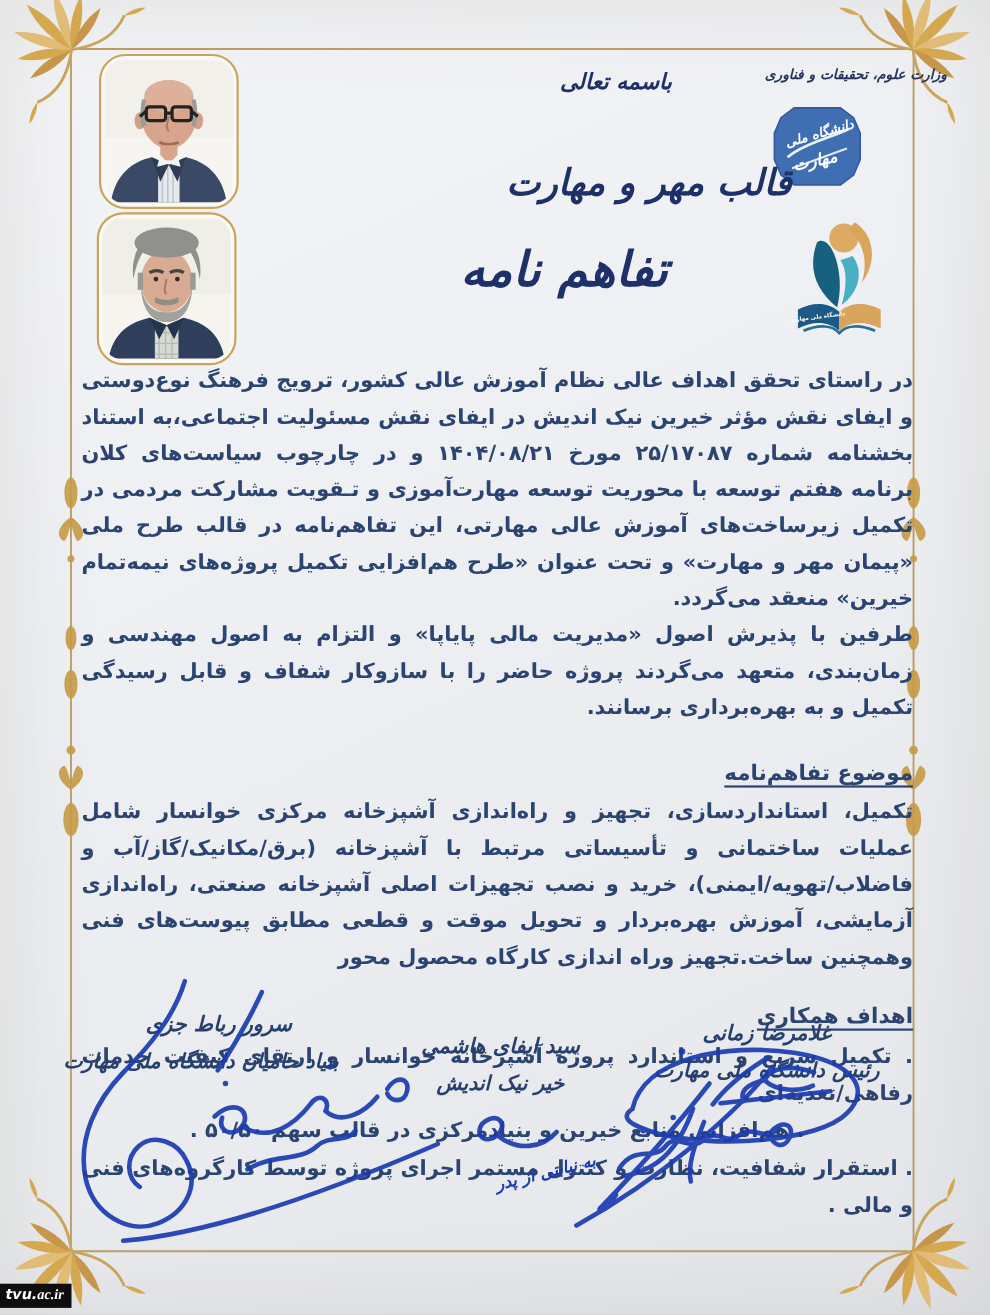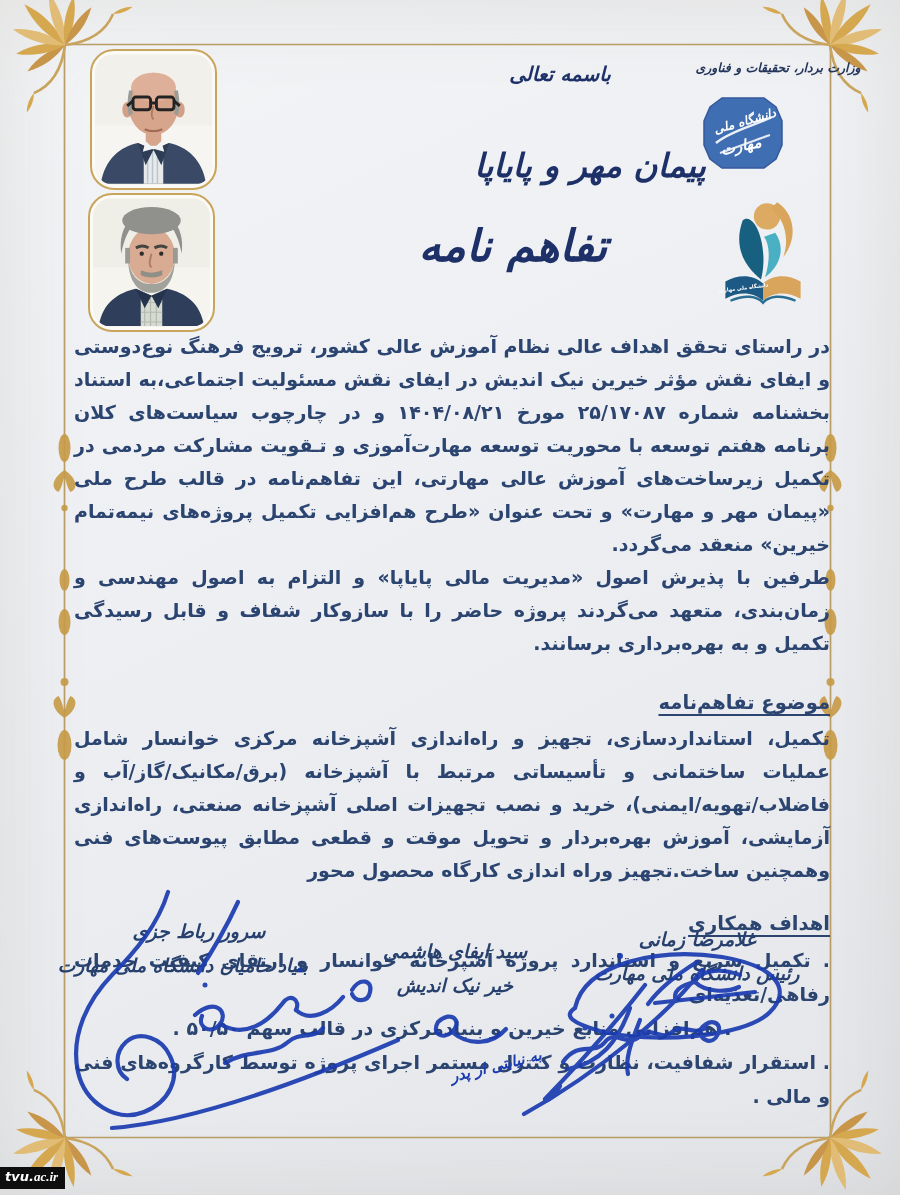--- a/index.html
+++ b/index.html
@@ -112,21 +112,21 @@
       </g>
 
     <g transform="translate(64.5,430)">
         <use href="#sdeco"></use>
       </g>
     <g transform="translate(830.5,430)">
         <use href="#sdeco"></use>
       </g>
   </svg>
 
-  <div class="abs ministry">وزارت بردار، تحقیقات و فناوری</div>
+  <div class="abs ministry">وزارت علوم، تحقیقات و فناوری</div>
 
   <svg class="abs logo-tile" viewBox="0 0 86 76">
     <polygon points="22,3 64,3 76,12 82,26 82,50 76,64 64,73 22,73 10,64 4,50 4,26 10,12" fill="#3f6eb2" stroke="#35599c" stroke-width="1.5"></polygon>
     <path d="M16,48 C30,36 56,30 72,22" stroke="#ffffff" stroke-width="2.4" fill="none" opacity="0.9"></path>
     <path d="M20,58 C38,52 58,44 70,40" stroke="#ffffff" stroke-width="2" fill="none" opacity="0.85"></path>
     <text x="46" y="30" text-anchor="middle" font-size="12" font-style="italic" font-weight="bold" fill="#ffffff" transform="rotate(-16 46 30)">دانشگاه ملی</text>
     <text x="42" y="56" text-anchor="middle" font-size="15" font-style="italic" font-weight="bold" fill="#ffffff" transform="rotate(-12 42 56)">مهارت</text>
   </svg>
 
   <svg class="abs logo-uni" viewBox="0 0 100 120">
@@ -194,21 +194,21 @@
         <g stroke="#b4bab0" stroke-width="1.2">
           <path d="M53,97 V130 M59,101 V130 M65,98 V130 M49,106 H71 M49,116 H71 M49,126 H71"></path>
         </g>
         <path d="M44,92 L60,99 L53,112 Z" fill="#25334c"></path>
         <path d="M76,92 L60,99 L67,112 Z" fill="#25334c"></path>
       </svg>
     </div>
   </div>
 
   <div class="callig basmala">باسمه تعالی</div>
-  <div class="callig title1">پیمان مهر و پایاپا</div>
+  <div class="callig title1">قالب مهر و مهارت</div>
   <div class="callig title2">تفاهم نامه</div>
 
   <div class="body-text">
     <p>در راستای تحقق اهداف عالی نظام آموزش عالی کشور، ترویج فرهنگ نوع‌دوستی و ایفای نقش مؤثر خیرین نیک اندیش در ایفای نقش مسئولیت اجتماعی،به استناد بخشنامه شماره ۲۵/۱۷۰۸۷ مورخ ۱۴۰۴/۰۸/۲۱ و در چارچوب سیاست‌های کلان برنامه هفتم توسعه با محوریت توسعه مهارت‌آموزی و تـقویت مشارکت مردمی در تکمیل زیرساخت‌های آموزش عالی مهارتی، این تفاهم‌نامه در قالب طرح ملی «پیمان مهر و مهارت» و تحت عنوان «طرح هم‌افزایی تکمیل پروژه‌های نیمه‌تمام خیرین» منعقد می‌گردد.</p>
     <p>طرفین با پذیرش اصول «مدیریت مالی پایاپا» و التزام به اصول مهندسی و زمان‌بندی، متعهد می‌گردند پروژه حاضر را با سازوکار شفاف و قابل رسیدگی تکمیل و به بهره‌برداری برسانند.</p>
     <div class="section-h">موضوع تفاهم‌نامه</div>
     <p>تکمیل، استانداردسازی، تجهیز و راه‌اندازی آشپزخانه مرکزی خوانسار شامل عملیات ساختمانی و تأسیساتی مرتبط با آشپزخانه (برق/مکانیک/گاز/آب و فاضلاب/تهویه/ایمنی)، خرید و نصب تجهیزات اصلی آشپزخانه صنعتی، راه‌اندازی آزمایشی، آموزش بهره‌بردار و تحویل موقت و قطعی مطابق پیوست‌های فنی وهمچنین ساخت.تجهیز وراه اندازی کارگاه محصول محور</p>
     <div class="section-h second">اهداف همکاری</div>
     <div class="bullet">. تکمیل سریع و استاندارد پروژه آشپزخانه خوانسار و ارتقای کیفیت خدمات رفاهی/تغذیه‌ای .</div>
     <div class="bullet center">. هم‌افزایی منابع خیرین و بنیادمرکزی در قالب سهم ۵۰/۵۰ .</div>

